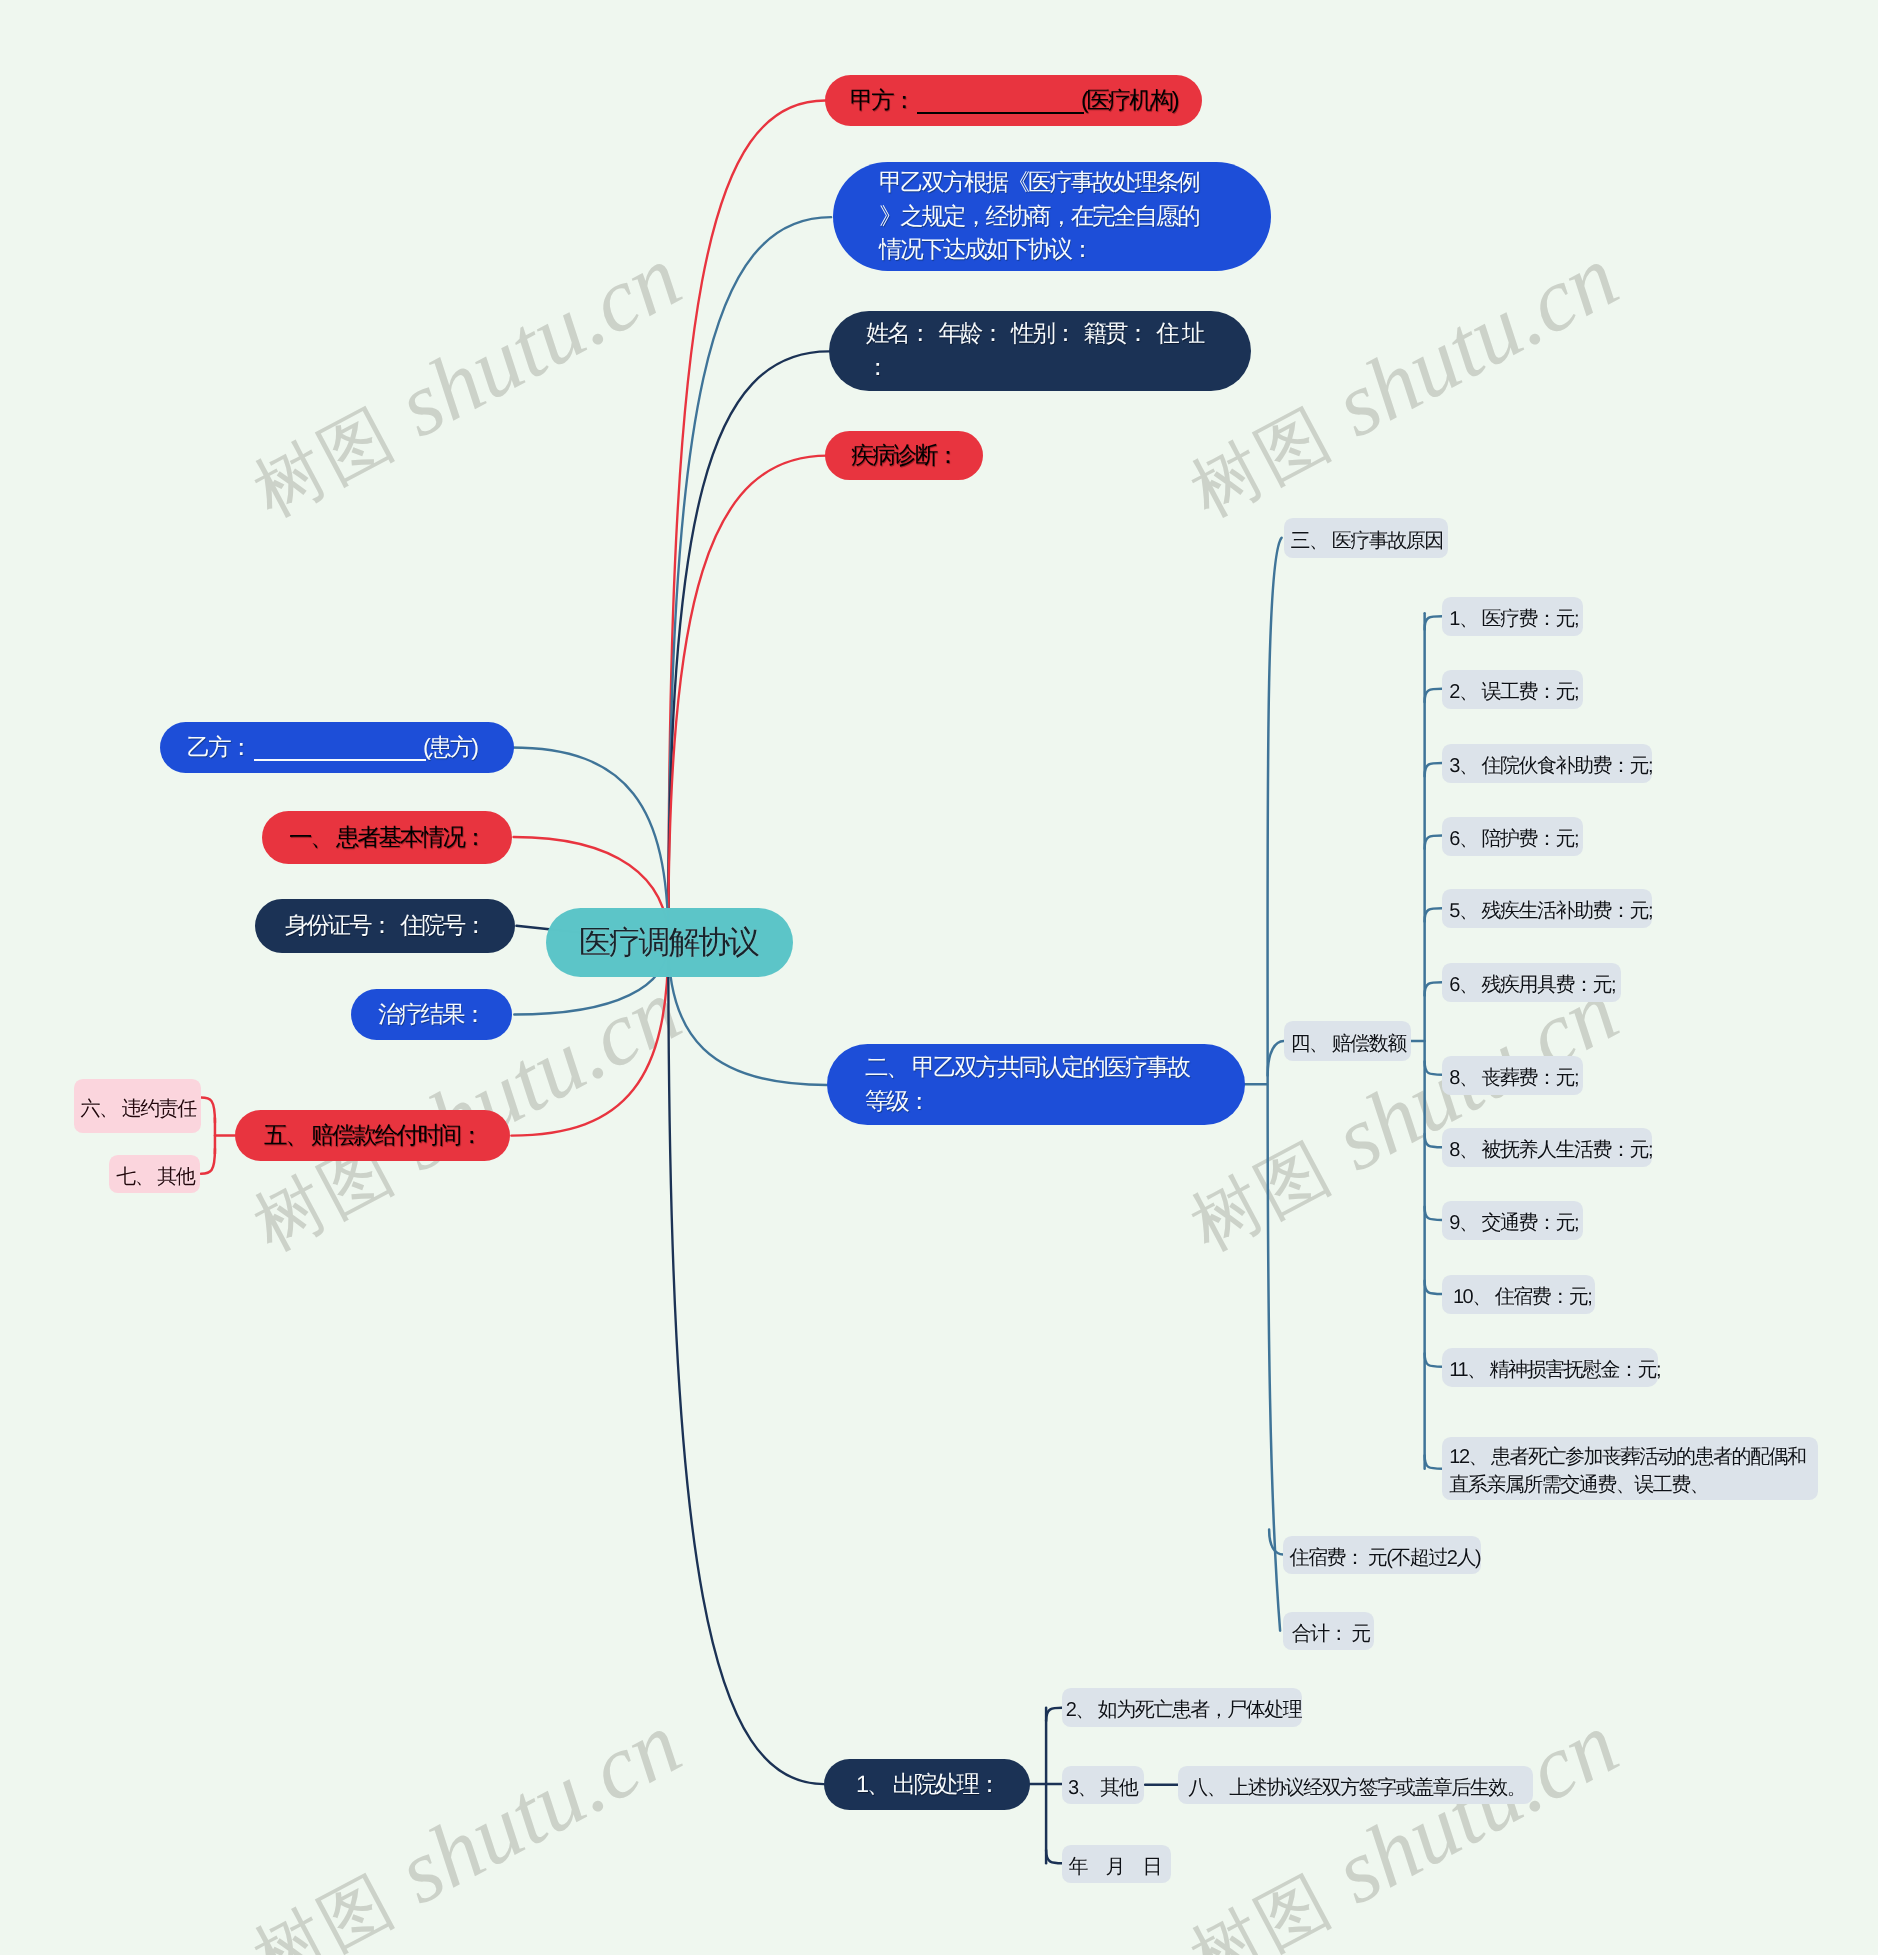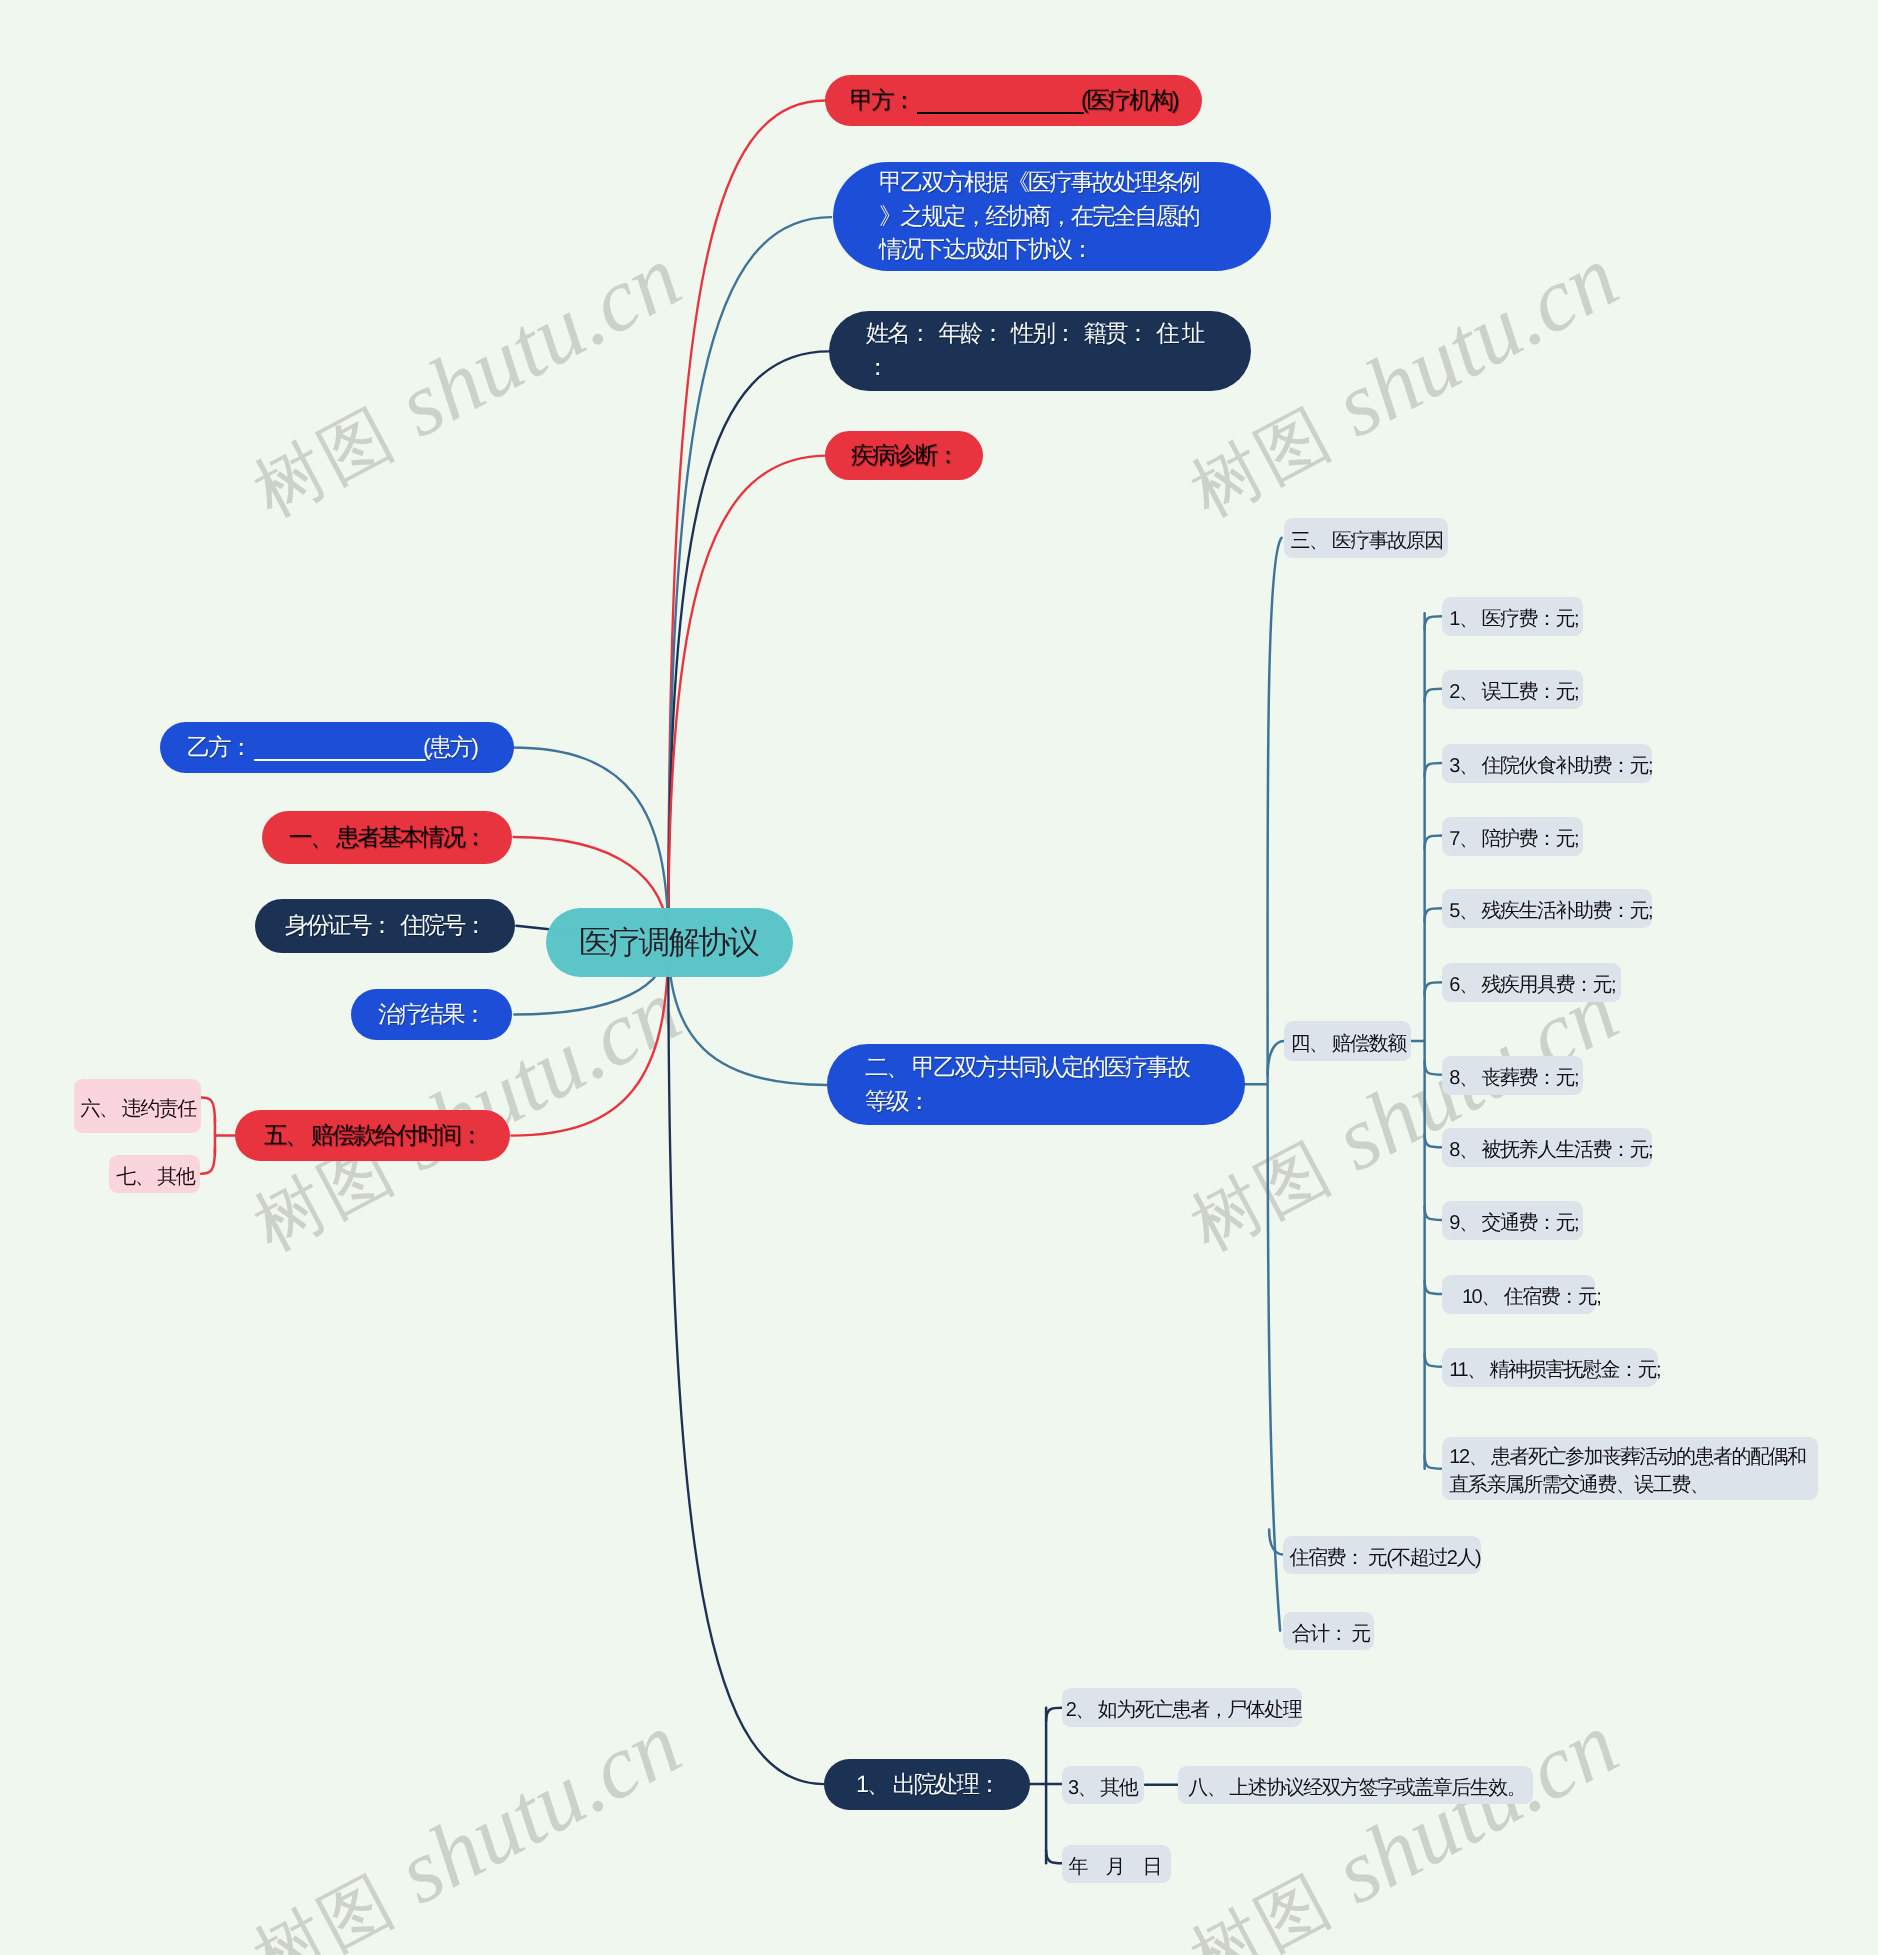--- a/index.html
+++ b/index.html
@@ -103,25 +103,25 @@
       <div class="node rr grey   fs2" style="left: 1283px; top: 1536px; width: 198px; height: 38px; padding-left: 6.6px; padding-right: 6.6px;"><span>住宿费： 元(不超过2人)</span></div>
       <div class="node rr grey   fs2" style="left: 1283px; top: 1612px; width: 91px; height: 38px; padding-left: 8.8px; padding-right: 8.8px;"><span>合计： 元</span></div>
       <div class="node pill navy fs1" style="left: 824px; top: 1759px; width: 206px; height: 51px; padding-left: 32px; padding-right: 32px;"><span>1、 出院处理：</span></div>
       <div class="node rr grey   fs2" style="left: 1062px; top: 1688px; width: 240px; height: 39px; padding-left: 3.7px; padding-right: 3.7px;"><span>2、 如为死亡患者，尸体处理</span></div>
       <div class="node rr grey   fs2" style="left: 1062px; top: 1766px; width: 82px; height: 38px; padding-left: 6px; padding-right: 6.6px;"><span>3、 其他</span></div>
       <div class="node rr grey   fs2" style="left: 1062px; top: 1845px; width: 109px; height: 38px; padding-left: 6.6px; padding-right: 6.6px;"><span>年　月　日</span></div>
       <div class="node rr grey   fs2" style="left: 1178px; top: 1766px; width: 355px; height: 38px; padding-left: 10.3px; padding-right: 10.3px;"><span>八、 上述协议经双方签字或盖章后生效。</span></div>
       <div class="node rr grey fs2" style="left: 1442px; top: 597px; width: 141px; height: 39px; padding-left: 7.3px; padding-right: 7.3px;"><span>1、 医疗费：元;</span></div>
       <div class="node rr grey fs2" style="left: 1442px; top: 670px; width: 141px; height: 39px; padding-left: 7.3px; padding-right: 7.3px;"><span>2、 误工费：元;</span></div>
       <div class="node rr grey fs2" style="left: 1442px; top: 744px; width: 210px; height: 39px; padding-left: 7.3px; padding-right: 7.3px;"><span>3、 住院伙食补助费：元;</span></div>
-      <div class="node rr grey fs2" style="left: 1442px; top: 817px; width: 141px; height: 39px; padding-left: 7.3px; padding-right: 7.3px;"><span>7、 陪护费：元;</span></div>
+      <div class="node rr grey fs2" style="left: 1442px; top: 817px; width: 141px; height: 39px; padding-left: 7.3px; padding-right: 7.3px;"><span>6、 陪护费：元;</span></div>
       <div class="node rr grey fs2" style="left: 1442px; top: 889px; width: 210px; height: 39px; padding-left: 7.3px; padding-right: 7.3px;"><span>5、 残疾生活补助费：元;</span></div>
       <div class="node rr grey fs2" style="left: 1442px; top: 963px; width: 179px; height: 39px; padding-left: 7.3px; padding-right: 7.3px;"><span>6、 残疾用具费：元;</span></div>
       <div class="node rr grey fs2" style="left: 1442px; top: 1056px; width: 141px; height: 39px; padding-left: 7.3px; padding-right: 7.3px;"><span>8、 丧葬费：元;</span></div>
       <div class="node rr grey fs2" style="left: 1442px; top: 1128px; width: 210px; height: 39px; padding-left: 7.3px; padding-right: 7.3px; justify-content: flex-end;"><span>8、 被抚养人生活费：元;</span></div>
       <div class="node rr grey fs2" style="left: 1442px; top: 1201px; width: 141px; height: 39px; padding-left: 7.3px; padding-right: 7.3px;"><span>9、 交通费：元;</span></div>
-      <div class="node rr grey fs2" style="left: 1442px; top: 1275px; width: 153px; height: 39px; padding-left: 20px; padding-right: 7.3px;"><span>10、 住宿费：元;</span></div>
+      <div class="node rr grey fs2" style="left: 1442px; top: 1275px; width: 153px; height: 39px; padding-left: 11px; padding-right: 7.3px;"><span>10、 住宿费：元;</span></div>
       <div class="node rr grey fs2" style="left: 1442px; top: 1348px; width: 216px; height: 39px; padding-left: 7.3px; padding-right: 7.3px; border-radius: 10px;"><span>11、 精神损害抚慰金：元;</span></div>
       <div class="node rr grey fs2 ml" style="left: 1442px; top: 1437px; width: 376px; height: 63px; padding-left: 7.3px; padding-right: 7.3px;"><span>12、 患者死亡参加丧葬活动的患者的配偶和直系亲属所需交通费、误工费、</span></div>
       <div class="node pill teal" style="left: 546px; top: 908px; width: 247px; height: 69px; padding: 0px 33px; font-size: 32px; letter-spacing: -2.2px;"><span>医疗调解协议</span></div>
     </div>
 </div>
 
 
 </body></html>

